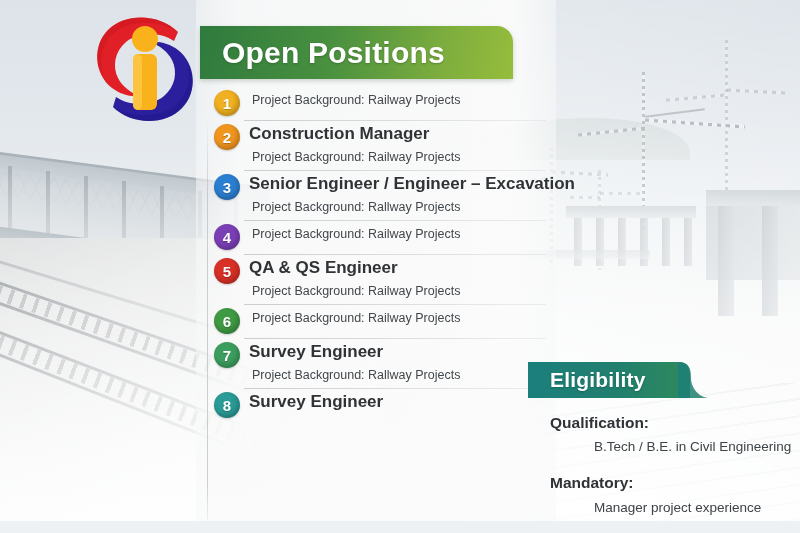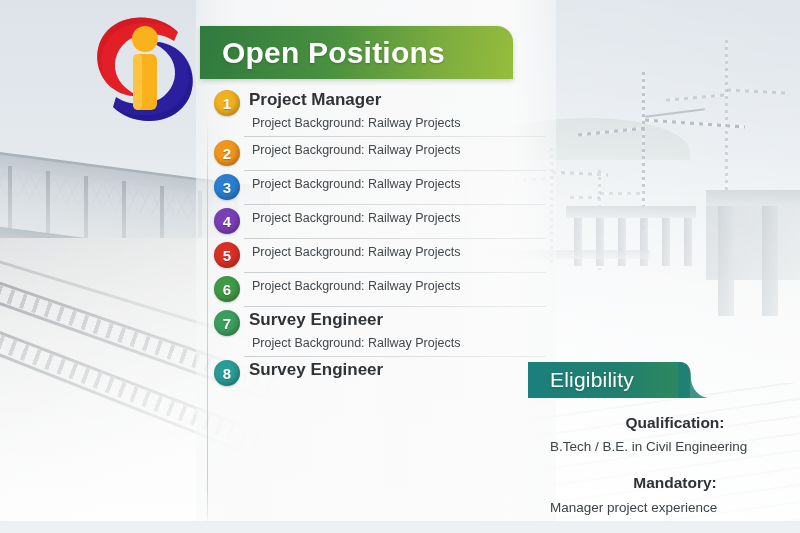--- a/index.html
+++ b/index.html
@@ -171,30 +171,31 @@
   }
 
   
   .elig-wrap { position:absolute; left:528px; top:362px; width:272px; }
   .banner-elig { position:relative; width:185px; height:36px; }
   .banner-elig .ribbon {
     position:absolute; left:0; top:0; width:185px; height:36px;
   }
   .banner-elig h2 {
     position:absolute; left:22px; top:6px;
-    font-size:21px; font-weight:400; color:#ffffff; letter-spacing:.2px;
+    font-size:21px; font-weight:700; color:#ffffff; letter-spacing:.2px;
     text-shadow:0 1px 2px rgba(10,50,48,.32);
   }
   .elig-body { padding:15px 0 0 22px; }
   .elig-label {
-    font-size:15.5px; font-weight:700; color:#2f3336; line-height:1.3;text-align:center;
+    font-size:15.5px; font-weight:700; color:#2f3336; line-height:1.3;
   }
   .elig-value {
     font-size:13.5px; font-weight:400; color:#3d4347; line-height:1.35;
     margin-top:5px;
+    margin-left:44px;
   }
   .elig-gap { height:17px; }
 </style>
 </head>
 <body>
 
 <div id="poster">
 
   <div class="bg-layer sky"></div>
 
@@ -289,57 +290,59 @@
   <div class="banner-open">
     <h1>Open Positions</h1>
   </div>
 
   <div class="positions">
 
     <div class="pos-item">
       <div class="pos-row">
         <div class="num" style="background: rgb(239, 176, 33);">1</div>
         <div class="pos-text">
-          <div class="pos-title">Project Manager</div>
           <div class="pos-sub">Project Background: Railway Projects</div>
         </div>
       </div>
     </div>
 
     <div class="pos-item">
       <div class="pos-row">
         <div class="num" style="background: rgb(240, 149, 30);">2</div>
         <div class="pos-text">
+          <div class="pos-title">Construction Manager</div>
           <div class="pos-sub">Project Background: Railway Projects</div>
         </div>
       </div>
     </div>
 
     <div class="pos-item">
       <div class="pos-row">
         <div class="num" style="background: rgb(43, 127, 208);">3</div>
         <div class="pos-text">
+          <div class="pos-title">Senior Engineer / Engineer – Excavation</div>
           <div class="pos-sub">Project Background: Rallway Projects</div>
         </div>
       </div>
     </div>
 
     <div class="pos-item">
       <div class="pos-row">
         <div class="num" style="background: rgb(123, 63, 181);">4</div>
         <div class="pos-text">
           <div class="pos-sub">Project Background: Railway Projects</div>
         </div>
       </div>
     </div>
 
     <div class="pos-item">
       <div class="pos-row">
         <div class="num" style="background: rgb(217, 48, 38);">5</div>
         <div class="pos-text">
+          <div class="pos-title">QA &amp; QS Engineer</div>
           <div class="pos-sub">Project Background: Railway Projects</div>
         </div>
       </div>
     </div>
 
     <div class="pos-item">
       <div class="pos-row">
         <div class="num" style="background: rgb(63, 154, 68);">6</div>
         <div class="pos-text">
           <div class="pos-sub">Project Background: Railway Projects</div>

